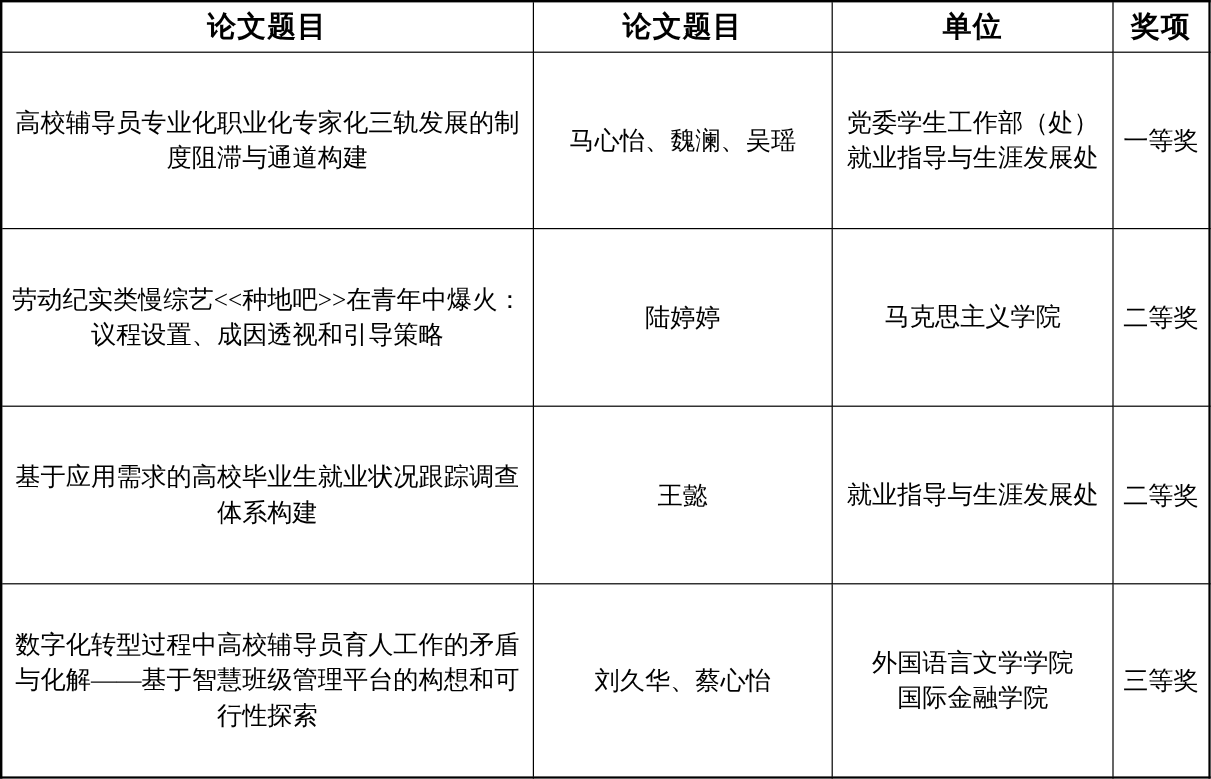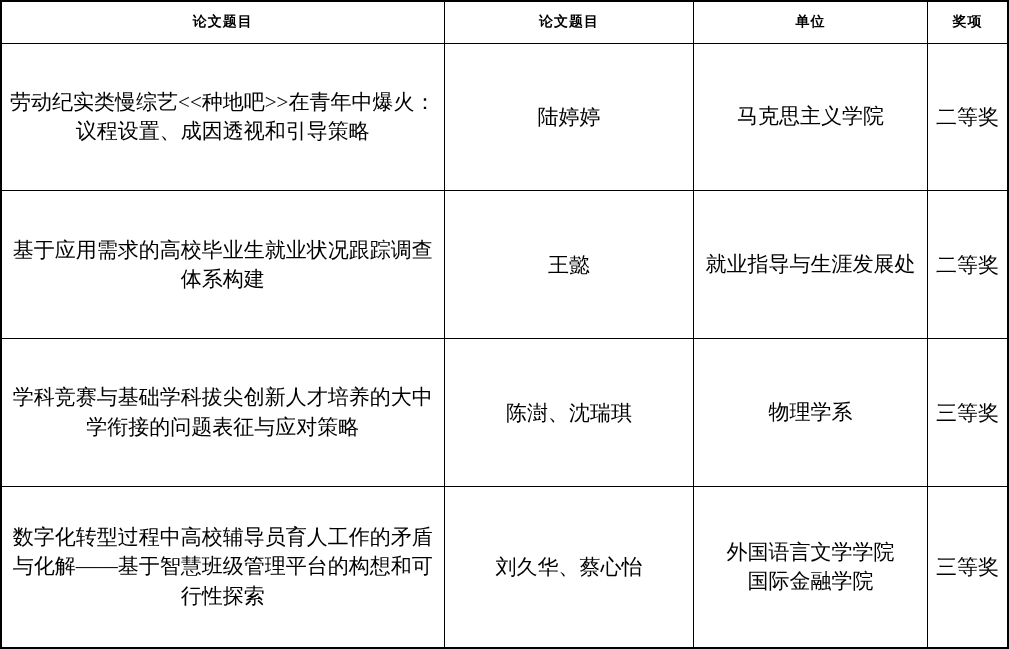--- a/index.html
+++ b/index.html
@@ -27,21 +27,21 @@
     text-align: center;
     vertical-align: middle;
     padding: 2px 6px;
     overflow: hidden;
   }
   table.awards {
     border: 2px solid #000000;
   }
   table.awards tr.header-row th {
     height: 42px;
-    font-size: 14px;
+    font-size: 24px;
     font-weight: bold;
     letter-spacing: 1px;
   }
   table.awards tr.data-row {
     height: 86px;
   }
   td.cell-title {
     font-size: 21px;
     line-height: 1.4;
     padding: 2px 10px;
@@ -73,38 +73,39 @@
   <thead>
     <tr class="header-row">
       <th>论文题目</th>
       <th>论文题目</th>
       <th>单位</th>
       <th>奖项</th>
     </tr>
   </thead>
   <tbody>
     <tr class="data-row">
+      <td class="cell-title">高校辅导员专业化职业化专家化三轨发展的制度阻滞与通道构建</td>
+      <td class="cell-authors">马心怡、魏澜、吴瑶</td>
+      <td class="cell-unit">党委学生工作部（处）
+就业指导与生涯发展处</td>
+      <td class="cell-award">一等奖</td>
+    </tr>
+    <tr class="data-row">
       <td class="cell-title">劳动纪实类慢综艺&lt;&lt;种地吧&gt;&gt;在青年中爆火：议程设置、成因透视和引导策略</td>
       <td class="cell-authors">陆婷婷</td>
       <td class="cell-unit">马克思主义学院</td>
       <td class="cell-award">二等奖</td>
     </tr>
     <tr class="data-row">
       <td class="cell-title">基于应用需求的高校毕业生就业状况跟踪调查体系构建</td>
       <td class="cell-authors">王懿</td>
       <td class="cell-unit">就业指导与生涯发展处</td>
       <td class="cell-award">二等奖</td>
     </tr>
     <tr class="data-row">
-      <td class="cell-title">学科竞赛与基础学科拔尖创新人才培养的大中学衔接的问题表征与应对策略</td>
-      <td class="cell-authors">陈澍、沈瑞琪</td>
-      <td class="cell-unit">物理学系</td>
-      <td class="cell-award">三等奖</td>
-    </tr>
-    <tr class="data-row">
       <td class="cell-title">数字化转型过程中高校辅导员育人工作的矛盾与化解——基于智慧班级管理平台的构想和可行性探索</td>
       <td class="cell-authors">刘久华、蔡心怡</td>
       <td class="cell-unit">外国语言文学学院
 国际金融学院</td>
       <td class="cell-award">三等奖</td>
     </tr>
   </tbody>
 </table>
 
 </body></html>

